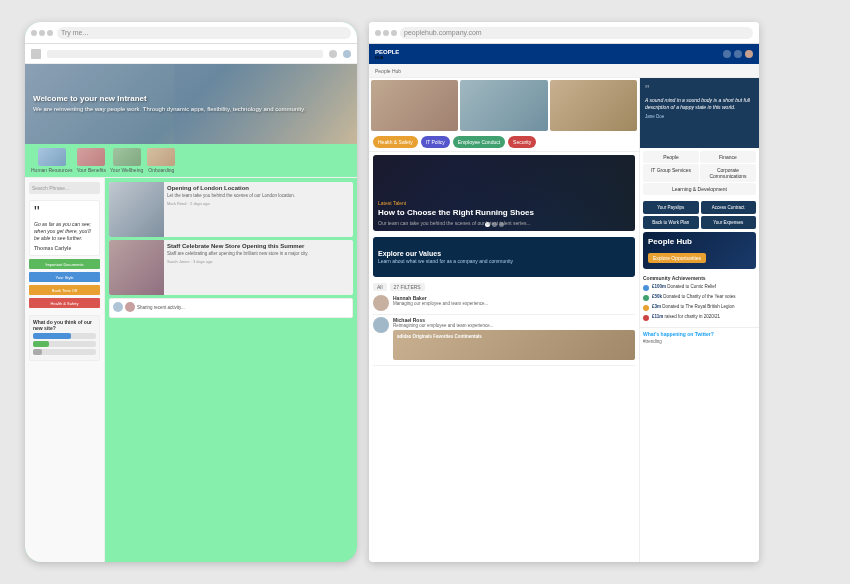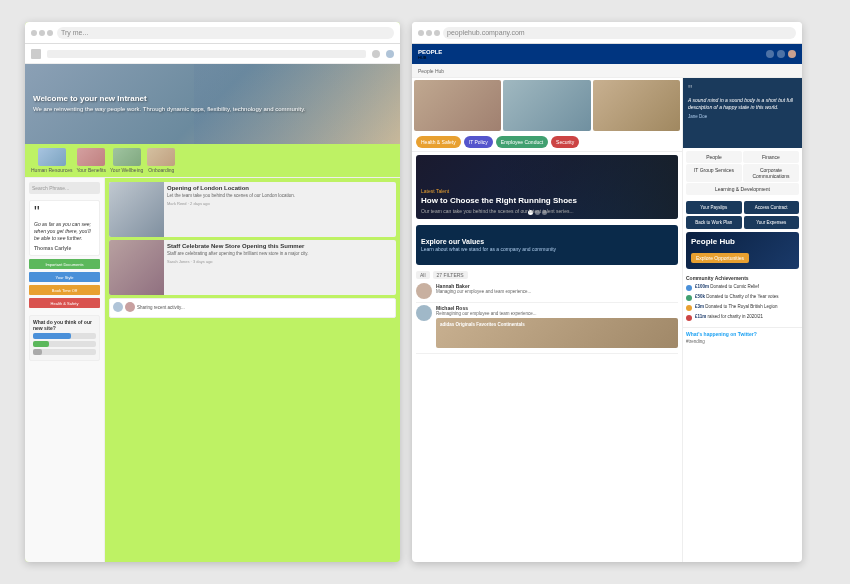--- a/index.html
+++ b/index.html
@@ -18,24 +18,24 @@
       width: 820px;
       height: 560px;
       display: flex;
       gap: 12px;
       background: #e8e8e8;
       padding: 10px;
     }
 
     
     .left-panel {
-      width: 375px;
+      width: 332px;
       height: 540px;
-      background: #bef264;
-      border-radius: 4px;
+      background: #86efac;
+      border-radius: 16px;
       box-shadow: 0 2px 8px rgba(0,0,0,0.2);
       overflow: hidden;
       display: flex;
       flex-direction: column;
     }
 
     .left-topbar {
       height: 22px;
       background: #fff;
       display: flex;
@@ -451,21 +451,21 @@
       color: #fff;
     }
 
     .pill-hs { background: #e8a030; }
     .pill-it { background: #5555cc; }
     .pill-ec { background: #40a070; }
     .pill-sec { background: #cc4444; }
 
     .featured-section {
       position: relative;
-      height: 64px;
+      height: 76px;
       background: linear-gradient(135deg, #1a1a2e, #16213e, #0f3460);
       margin: 3px 4px;
       border-radius: 3px;
       overflow: hidden;
       display: flex;
       align-items: flex-end;
       padding: 5px;
     }
 
     .featured-bg-img {

